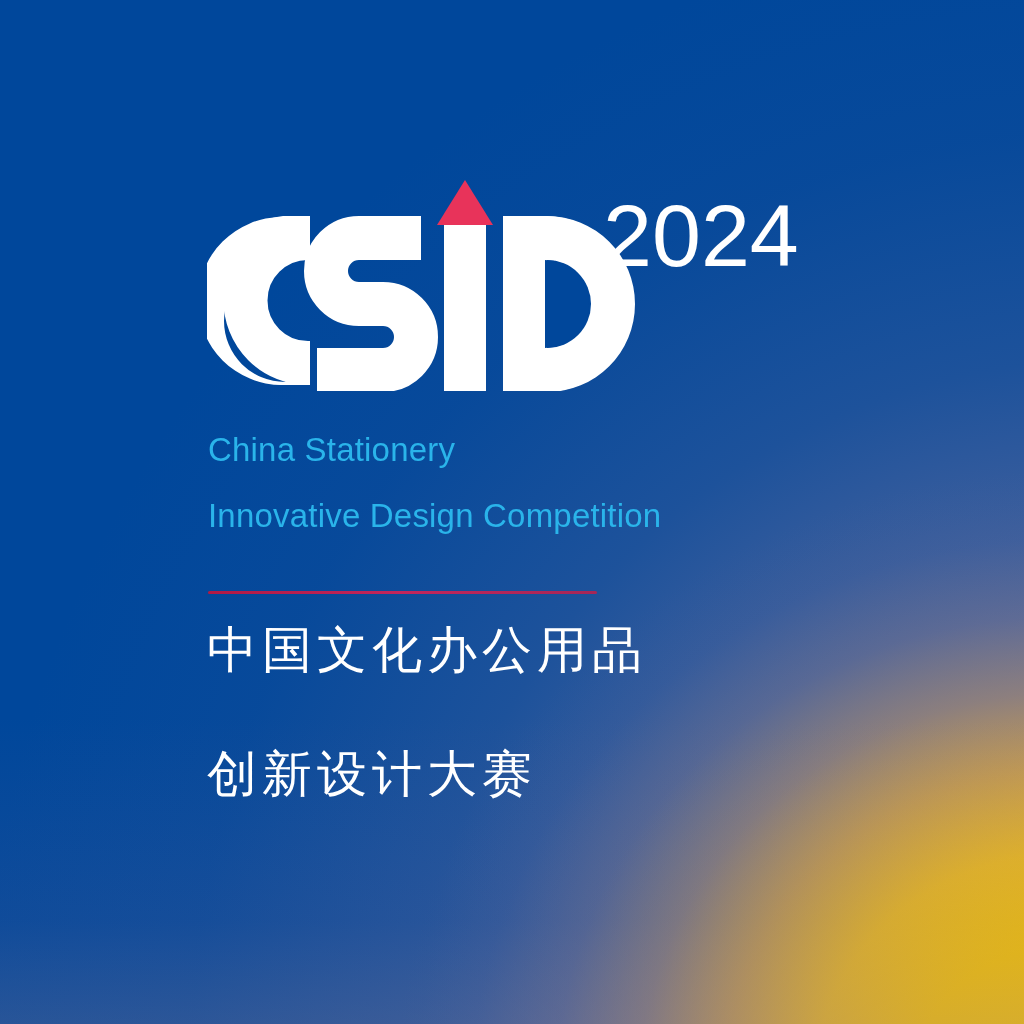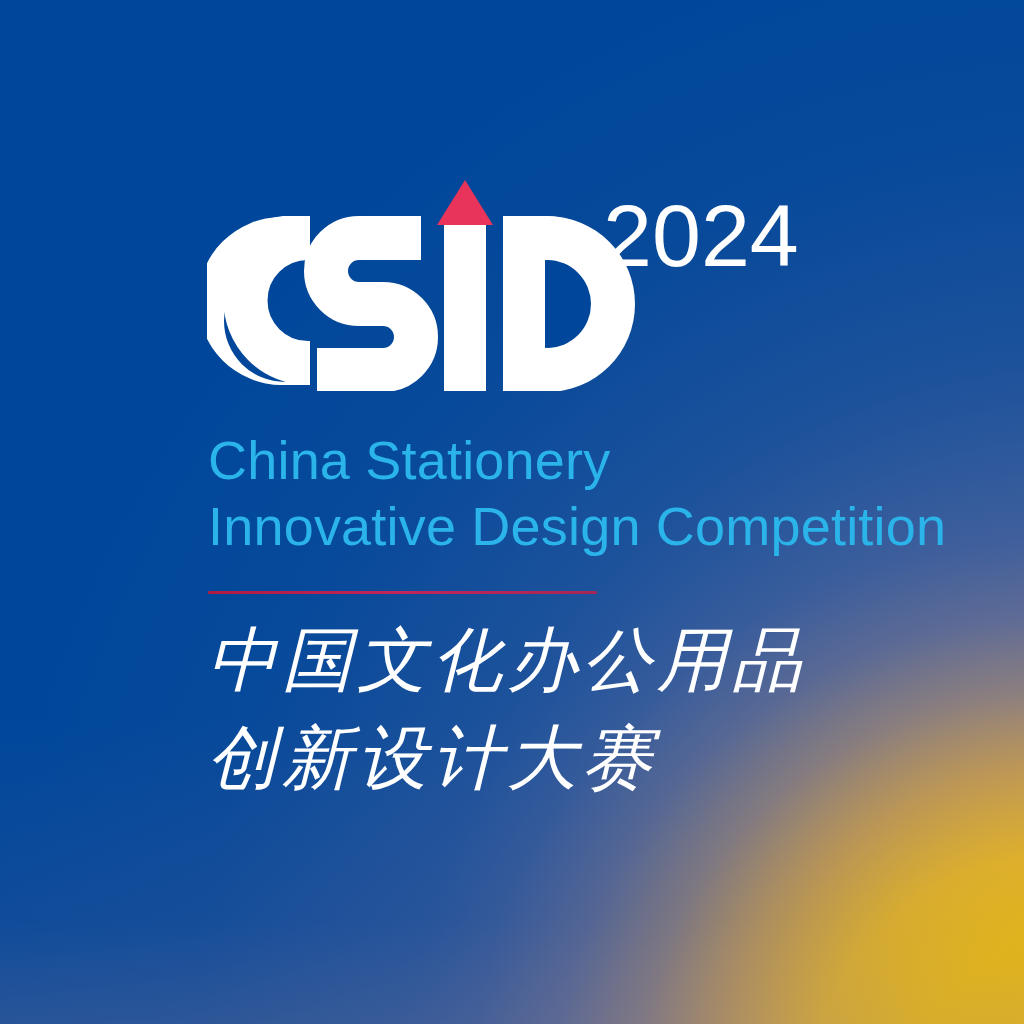--- a/index.html
+++ b/index.html
@@ -70,21 +70,21 @@
     top: 176px;
     width: 600px;
     height: 215px;
   }
   .logo-wrap svg { display: block; }
 
   .eng-line {
     position: absolute;
     left: 1px;
     color: #2ab4ea;
-    font-size: 54px;
+    font-size: 33px;
     font-weight: 400;
     letter-spacing: 0.2px;
     white-space: nowrap;
     line-height: 1;
   }
   .eng1 { top: 433px; }
   .eng2 { top: 499px; text-align: center; }
 
   .divider {
     position: absolute;
@@ -93,30 +93,29 @@
     width: 389px;
     height: 3px;
     background: linear-gradient(to right, #b01a45 0%, #c2265c 50%, #a52757 100%);
     border-radius: 2px;
   }
 
   .cn-line {
     position: absolute;
     left: 0px;
     color: #ffffff;
-    font-size: 70px;
+    font-size: 50px;
     font-weight: 500;
     letter-spacing: 5px;
     white-space: nowrap;
     line-height: 1;
     font-family: "DejaVu Sans", "Liberation Sans", sans-serif;
-    font-style: italic;
   }
   .cn1 { top: 625px; }
-  .cn2 { top: 723px; }
+  .cn2 { top: 749px; }
 </style>
 </head>
 <body>
 
 <div id="poster">
 
   <div class="bg-base"></div>
   <div class="bg-mauve"></div>
   <div class="bg-yellow"></div>
   <div class="bg-bottomtint"></div>

